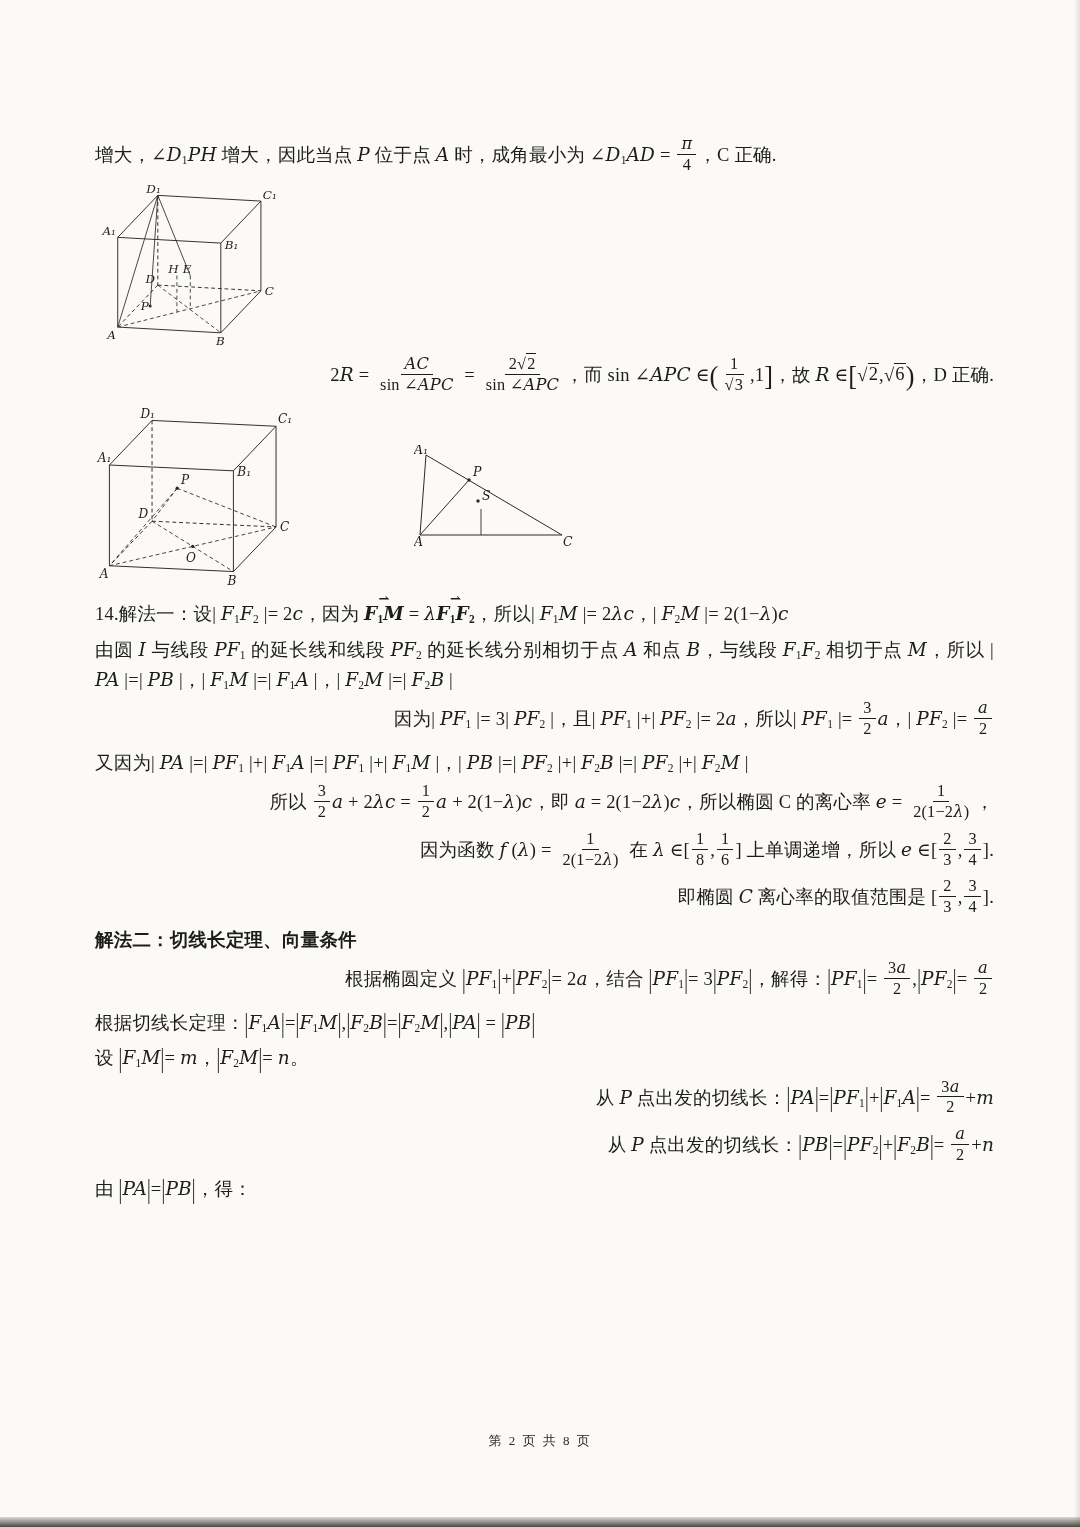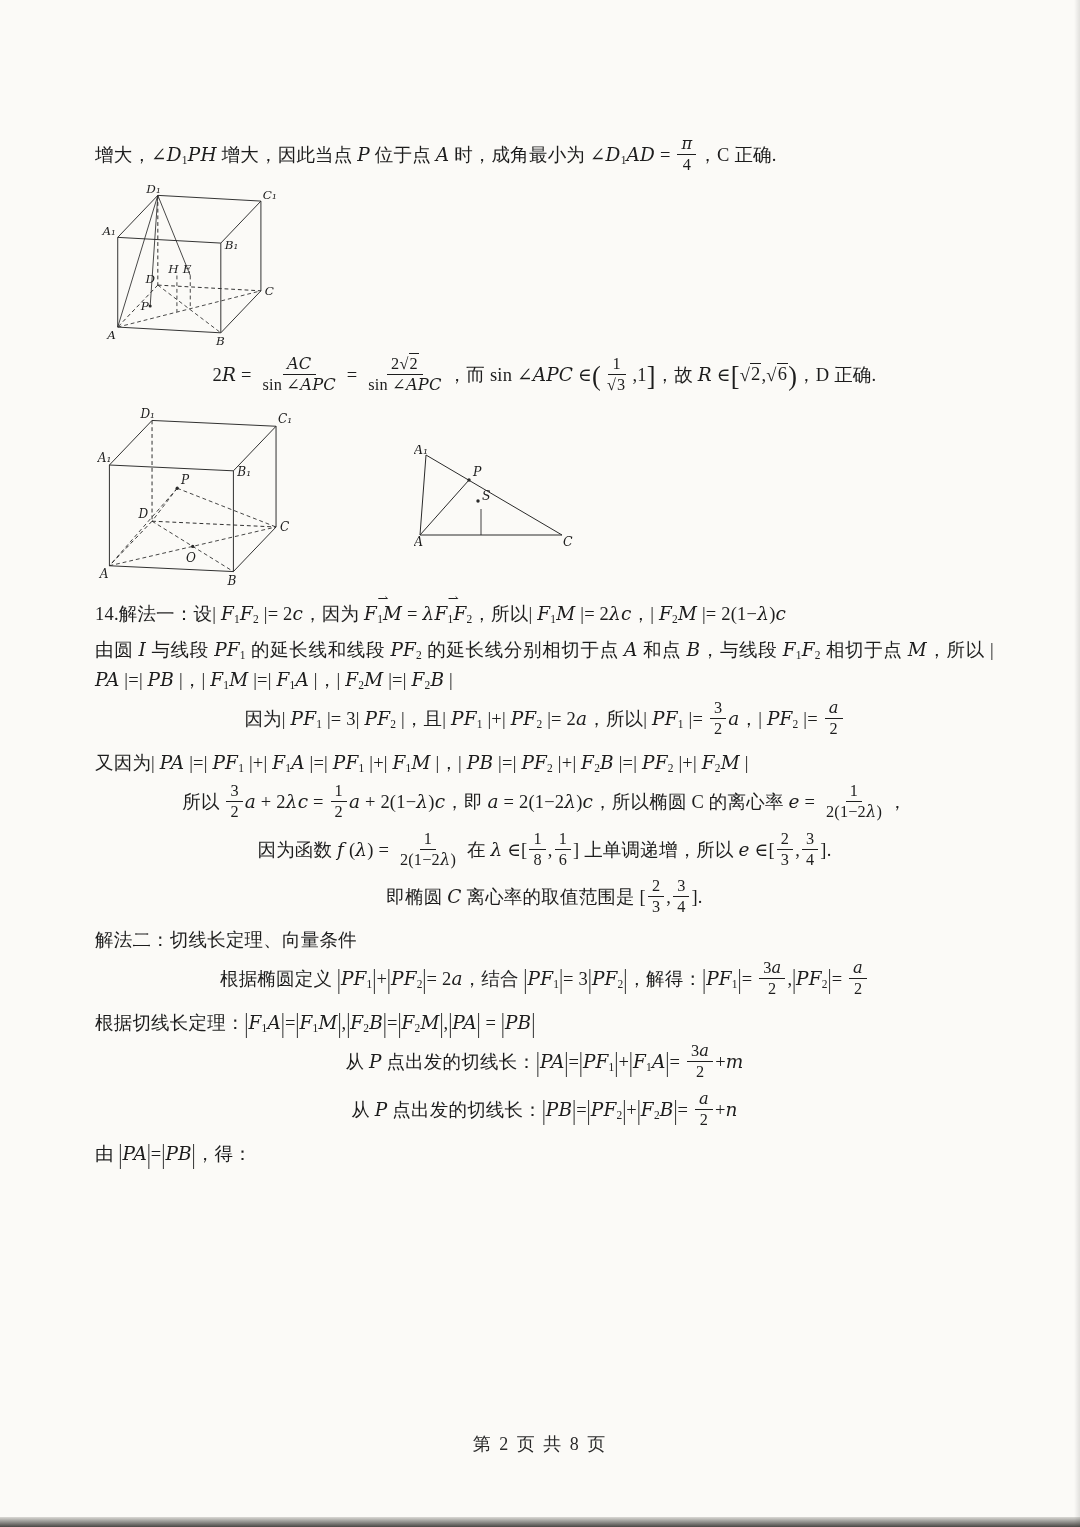--- a/index.html
+++ b/index.html
@@ -4,41 +4,41 @@
 <style>
   * { margin:0; padding:0; box-sizing:border-box; }
   body { background:#d9d8d4; }
   .page {
     position:relative; width:1080px; height:1527px; margin:0 auto;
     background:#fbfaf7; color:#1d1d1d; overflow:hidden;
     font-family:"Liberation Serif","DejaVu Serif",serif;
   }
   .content { padding:136px 86px 0 95px; }
   .para { font-size:18.5px; line-height:1.58; margin:0 0 5px; text-align:justify; letter-spacing:0.2px; }
-  .mline { text-align:center; margin:4px 0 7px; }
-  .heading { font-weight:normal; }
+  .mline { text-align:right; margin:4px 0 7px; }
+  .heading { font-weight:bold; }
   i { font-style:italic; font-family:"DejaVu Serif",serif; }
   sub { font-size:0.62em; vertical-align:-0.28em; }
   .fr { display:inline-flex; flex-direction:column; align-items:center; vertical-align:middle;
         font-size:0.88em; line-height:1.22; margin:0 2px; transform:translateY(-2px); }
   .fr .n { display:block; padding:0 4px; border-bottom:1.2px solid #1d1d1d; }
   .fr .d { display:block; padding:0 4px; }
   .sr { white-space:nowrap; }
   .sr .r { border-top:1.2px solid #1d1d1d; padding:0 1px; }
   .bg { font-size:1.42em; vertical-align:-0.18em; line-height:1; }
   .tb { display:inline-block; transform:scaleY(1.45); line-height:1; }
-  .vec { position:relative; display:inline-block; }
+  .vec { position:relative; display:inline-block;font-weight:bold; }
   .vec::after { content:"⇀"; position:absolute; left:50%; top:-0.88em; transform:translateX(-50%); font-size:0.72em; }
   .fig1 { margin:4px 0 6px 6px; }
   .figrow { display:flex; align-items:flex-start; margin:4px 0 10px 2px; }
   .fig-tri { margin:42px 0 0 112px; }
   svg { display:block; }
   svg text { font-size:12.5px; font-style:italic; font-family:"DejaVu Serif",serif; fill:#1d1d1d; }
   .footer { position:absolute; left:0; right:0; top:1432px; text-align:center;
-            font-size:18px; letter-spacing:2px; color:#2a2a2a; }
+            font-size:13px; letter-spacing:2px; color:#2a2a2a; }
   .edge-b { position:absolute; left:0; right:0; bottom:0; height:10px;
             background:linear-gradient(180deg, rgba(120,118,112,0.25), rgba(55,53,50,0.9)); }
   .edge-r { position:absolute; top:0; bottom:0; right:0; width:6px;
             background:linear-gradient(90deg, rgba(0,0,0,0), rgba(0,0,0,0.10)); }
 </style>
 </head>
 <body>
 
 <div class="page">
   <div class="content">
@@ -210,20 +210,21 @@
         </span>].</p>
     <p class="para heading">解法二：切线长定理、向量条件</p>
     <p class="para mline">根据椭圆定义 <span class="tb">|</span><i>PF</i><sub>1</sub><span class="tb">|</span>+<span class="tb">|</span><i>PF</i><sub>2</sub><span class="tb">|</span>= 2<i>a</i>，结合 <span class="tb">|</span><i>PF</i><sub>1</sub><span class="tb">|</span>= 3<span class="tb">|</span><i>PF</i><sub>2</sub><span class="tb">|</span>，解得：<span class="tb">|</span><i>PF</i><sub>1</sub><span class="tb">|</span>= <span class="fr">
           <span class="n">3<i>a</i></span>
           <span class="d">2</span>
         </span>,<span class="tb">|</span><i>PF</i><sub>2</sub><span class="tb">|</span>= <span class="fr">
           <span class="n"><i>a</i></span>
           <span class="d">2</span>
         </span></p>
     <p class="para">根据切线长定理：<span class="tb">|</span><i>F</i><sub>1</sub><i>A</i><span class="tb">|</span>=<span class="tb">|</span><i>F</i><sub>1</sub><i>M</i><span class="tb">|</span>,<span class="tb">|</span><i>F</i><sub>2</sub><i>B</i><span class="tb">|</span>=<span class="tb">|</span><i>F</i><sub>2</sub><i>M</i><span class="tb">|</span>,<span class="tb">|</span><i>PA</i><span class="tb">|</span> = <span class="tb">|</span><i>PB</i><span class="tb">|</span></p>
+    <p class="para">设 <span class="tb">|</span><i>F</i><sub>1</sub><i>M</i><span class="tb">|</span>= <i>m</i>，<span class="tb">|</span><i>F</i><sub>2</sub><i>M</i><span class="tb">|</span>= <i>n</i>。</p>
     <p class="para mline">从 <i>P</i> 点出发的切线长：<span class="tb">|</span><i>PA</i><span class="tb">|</span>=<span class="tb">|</span><i>PF</i><sub>1</sub><span class="tb">|</span>+<span class="tb">|</span><i>F</i><sub>1</sub><i>A</i><span class="tb">|</span>= <span class="fr">
           <span class="n">3<i>a</i></span>
           <span class="d">2</span>
         </span>+<i>m</i></p>
     <p class="para mline">从 <i>P</i> 点出发的切线长：<span class="tb">|</span><i>PB</i><span class="tb">|</span>=<span class="tb">|</span><i>PF</i><sub>2</sub><span class="tb">|</span>+<span class="tb">|</span><i>F</i><sub>2</sub><i>B</i><span class="tb">|</span>= <span class="fr">
           <span class="n"><i>a</i></span>
           <span class="d">2</span>
         </span>+<i>n</i></p>
     <p class="para">由 <span class="tb">|</span><i>PA</i><span class="tb">|</span>=<span class="tb">|</span><i>PB</i><span class="tb">|</span>，得：</p>
 

